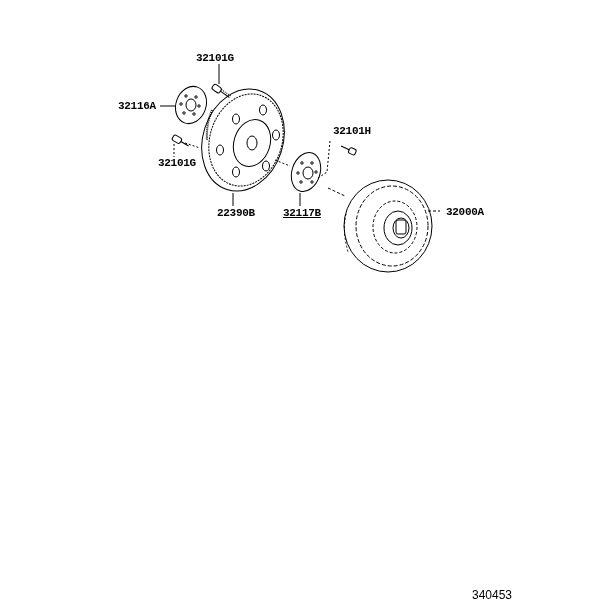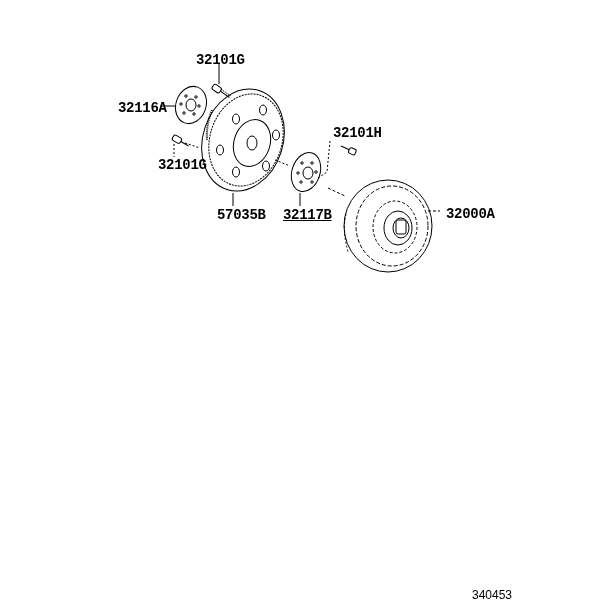--- a/index.html
+++ b/index.html
@@ -1,18 +1,18 @@
 <!DOCTYPE html>
 <html><head>
 <meta charset="utf-8">
 <style>
   html,body{margin:0;padding:0;background:#fff;}
   body{width:600px;height:600px;position:relative;overflow:hidden;font-family:"DejaVu Sans Mono",monospace;}
   svg{position:absolute;left:0;top:0;}
-  .lbl{position:absolute;font-family:"Liberation Mono","DejaVu Sans Mono",monospace;font-weight:bold;font-size:14px;color:#000;letter-spacing:-0.3px;white-space:nowrap;}
+  .lbl{position:absolute;font-family:"Liberation Mono","DejaVu Sans Mono",monospace;font-weight:bold;font-size:11px;color:#000;letter-spacing:-0.3px;white-space:nowrap;}
   .code{position:absolute;font-family:"Liberation Sans",sans-serif;font-size:12px;color:#000;}
 </style>
 </head>
 <body>
 
 <svg width="600" height="600" viewBox="0 0 600 600" xmlns="http://www.w3.org/2000/svg">
   <g fill="none" stroke="#000" stroke-width="1">
 
     <line x1="219" y1="64" x2="219" y2="84"></line>
     <line x1="160" y1="106" x2="176" y2="106"></line>
@@ -86,18 +86,18 @@
       <ellipse cx="401" cy="228" rx="8" ry="10"></ellipse>
       <rect x="396" y="220" width="10" height="14" rx="2"></rect>
       <path d="M346,214 Q342,230 348,252" stroke-dasharray="2,2"></path>
     </g>
   </g>
 </svg>
 
 <div class="lbl" style="left:196px;top:52px;">32101G</div>
 <div class="lbl" style="left:118px;top:100px;">32116A</div>
 <div class="lbl" style="left:158px;top:157px;">32101G</div>
-<div class="lbl" style="left:217px;top:207px;">57035B</div>
+<div class="lbl" style="left:217px;top:207px;">22390B</div>
 <div class="lbl" style="left:333px;top:125px;">32101H</div>
 <div class="lbl" style="left:283px;top:207px;text-decoration:underline;">32117B</div>
 <div class="lbl" style="left:446px;top:206px;font-family:Liberation Mono, monospace;">32000A</div>
 
 <div class="code" style="left:472px;top:588px;">340453</div>
 
 </body></html>

